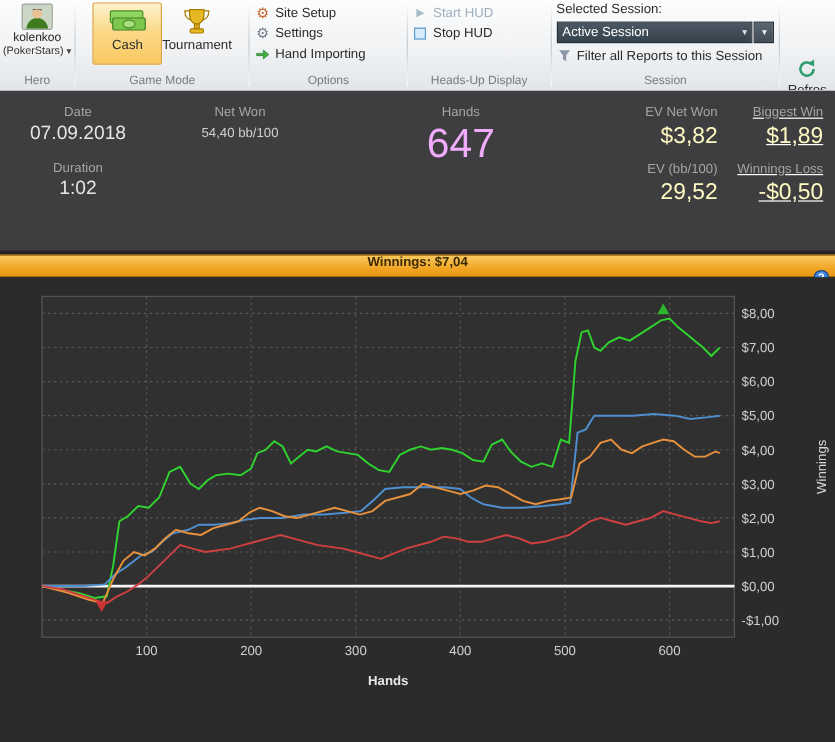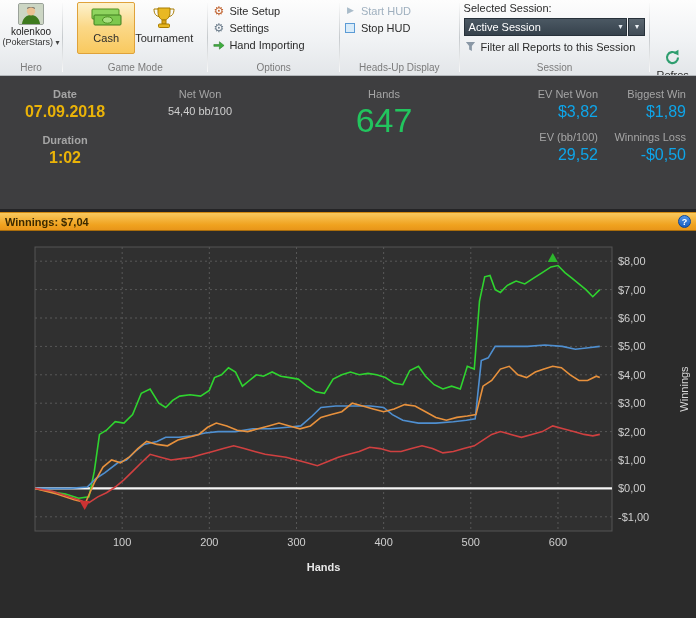--- a/index.html
+++ b/index.html
@@ -48,38 +48,38 @@
   .refresh-btn span{font-size:11px;color:#2b2b2b;margin-top:3px;}
 
   
   .tabstrip{height:41px;background:linear-gradient(#60656b,#43474b 38%,#303234 40%,#2a2a2a);display:flex;align-items:flex-end;}
   .tab{height:25px;min-width:124px;background:linear-gradient(#707070,#555);border-top:1px solid #8a8a8a;border-right:1px solid #1e1e1e;color:#f0f0f0;font-size:11px;display:flex;align-items:center;justify-content:center;cursor:pointer;border-radius:2px 2px 0 0;}
 
   
   .summary{height:133px;background:#3e3e40;display:flex;padding:12px 8px 6px 6px;color:#fff;}
   .scol{display:flex;flex-direction:column;}
   .slabel{font-size:11px;color:#a5a5a5;margin-bottom:3px;white-space:nowrap;}
-  .sval{font-size:16px;color:#eab308;white-space:nowrap;}
-  .c-date{width:118px;align-items:center;font-weight:bold;}
+  .sval{font-size:16px;color:#e5e5e5;white-space:nowrap;}
+  .c-date{width:118px;align-items:center;}
   .c-date .gap{height:13px;}
   .c-net{width:152px;align-items:center;}
   .bigval{font-size:34px;line-height:1.05;}
   .green{color:#7ce87c;}
-  .gray{color:#22c55e;}
+  .gray{color:#f0abfc;}
   .bb100{font-size:11px;color:#cfcfcf;margin-top:2px;}
   .c-hands{flex:1;align-items:center;}
   .c-ev{width:106px;align-items:flex-end;text-align:right;}
-  .c-big{width:90px;align-items:flex-end;text-align:left;padding-right:2px;}
-  .sval2{font-size:16px;color:#0ea5e9;white-space:nowrap;}
+  .c-big{width:90px;align-items:flex-end;text-align:left;padding-right:2px;text-decoration:underline;}
+  .sval2{font-size:19px;color:#fef9c3;white-space:nowrap;}
   .c-ev .gap,.c-big .gap{height:10px;}
 
   .darkstrip{height:3px;background:#242426;}
 
   
-  .winbar{height:19px;background:linear-gradient(#f9c95e,#f0a21f 70%,#e8961a);border-top:1px solid #d28a13;border-bottom:1px solid #a96c0b;display:flex;align-items:center;padding:0 5px;}
+  .winbar{height:19px;background:linear-gradient(#f9c95e,#f0a21f 70%,#e8961a);border-top:1px solid #d28a13;border-bottom:1px solid #a96c0b;display:flex;align-items:center;padding:0 5px;flex-direction:column;}
   .wtxt{font-size:11px;font-weight:bold;color:#3c2a00;}
   .help{margin-left:auto;width:13px;height:13px;border-radius:50%;background:linear-gradient(#4f94e8,#1b5fc0);border:1px solid #0d4496;color:#fff;font-size:9px;font-weight:bold;display:flex;align-items:center;justify-content:center;cursor:pointer;}
 
   
   .chart{height:346px;background:#2b2b2b;position:relative;}
   .chart svg{display:block;}
 </style>
 </head>
 <body>
 

